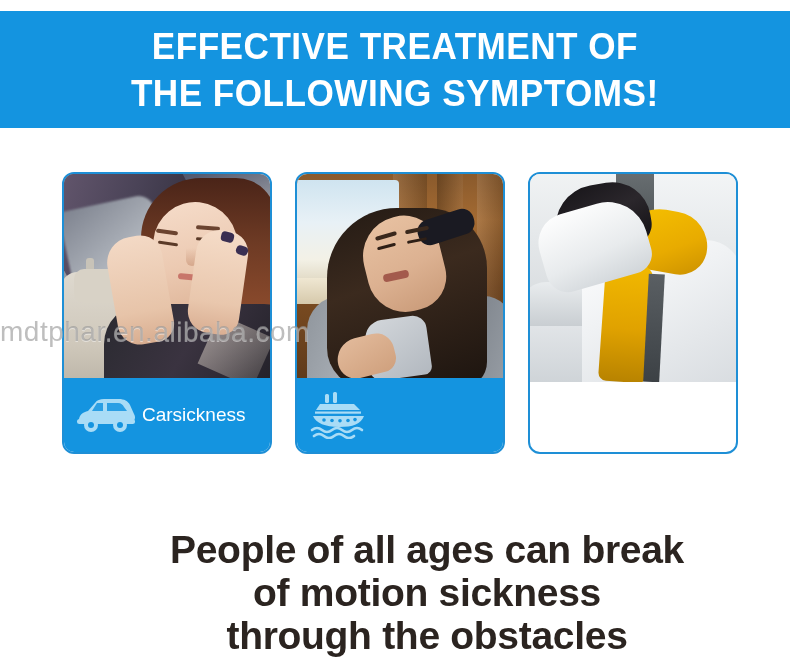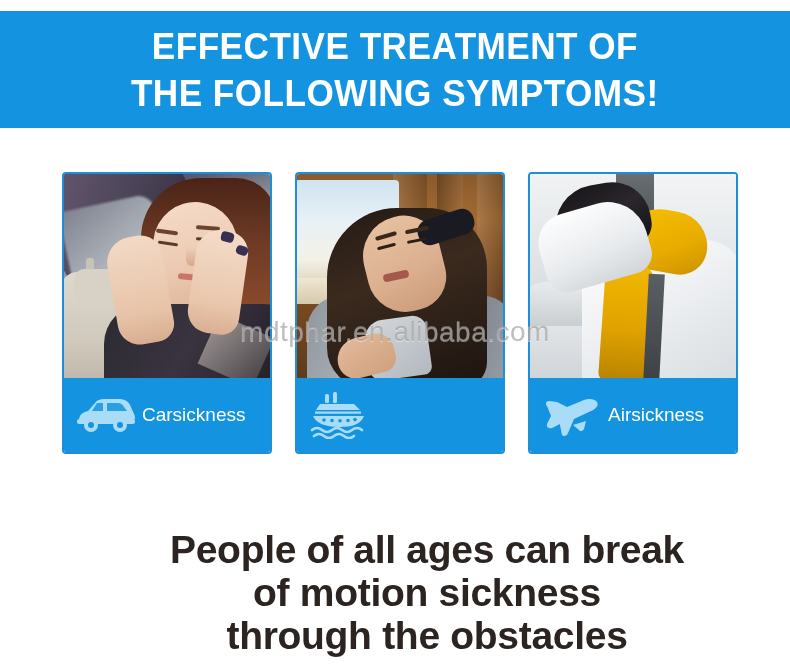--- a/index.html
+++ b/index.html
@@ -49,21 +49,21 @@
     top: 172px;
     width: 676px;
     height: 282px;
     display: flex;
     justify-content: space-between;
   }
   .card {
     width: 210px;
     height: 282px;
     border: 2px solid #1e8fd6;
-    border-radius: 4px;
+    border-radius: 12px;
     box-sizing: border-box;
     overflow: hidden;
     position: relative;
     background: #ffffff;
   }
   .card-photo {
     position: absolute;
     left: 0;
     top: 0;
     width: 100%;
@@ -331,21 +331,21 @@
     background: linear-gradient(180deg, #5a5f63, #3c4145);
     transform: rotate(3deg);
   }
 
   
   .watermark {
     position: absolute;
     left: 0;
     top: 316px;
     width: 790px;
-    text-align: center;
+    text-align: left;
     font-family: "Liberation Sans", sans-serif;
     font-size: 28px;
     letter-spacing: 0.5px;
     color: rgba(150,150,150,0.62);
     text-shadow: 0 1px 0 rgba(255,255,255,0.45);
     pointer-events: none;
     white-space: nowrap;
     z-index: 40;
   }
 
@@ -480,32 +480,20 @@
         <div class="p3-shirt"></div>
         <div class="p3-hood"></div>
         <div class="p3-strap"></div>
         <div class="p3-strapdark"></div>
         <div class="p3-hair"></div>
         <div class="p3-face"></div>
         <div class="p3-eye"></div>
         <div class="p3-arm"></div>
       </div>
     </div>
-    <div class="card-strip">
-      <span class="strip-icon">
-        <svg width="64" height="48" viewBox="0 0 64 48" aria-hidden="true">
-          <g fill="#a9dcf6">
-            <path d="M7 15 C5 13 6 10 9 10 L17 11 L27 16 L44 9 C49 7 55 8 57 11 C59 14 56 18 51 20 L34 28 L28 42 C27 45 24 46 22 44 L20 33 L12 37 C9 38 6 36 7 33 L11 25 Z"></path>
-            <path d="M20 33 L30 29 L27 41 C26 44 23 45 22 43 Z"></path>
-            <path d="M33 34 L46 30 L44 38 C43 40 40 41 39 39 Z"></path>
-          </g>
-        </svg>
-      </span>
-      <span class="strip-label">Airsickness</span>
-    </div>
   </div>
 
 </div>
 
 <div class="watermark">mdtphar.en.alibaba.com</div>
 
 <div class="tagline">
   <div>People of all ages can break</div>
   <div>of motion sickness</div>
   <div>through the obstacles</div>

